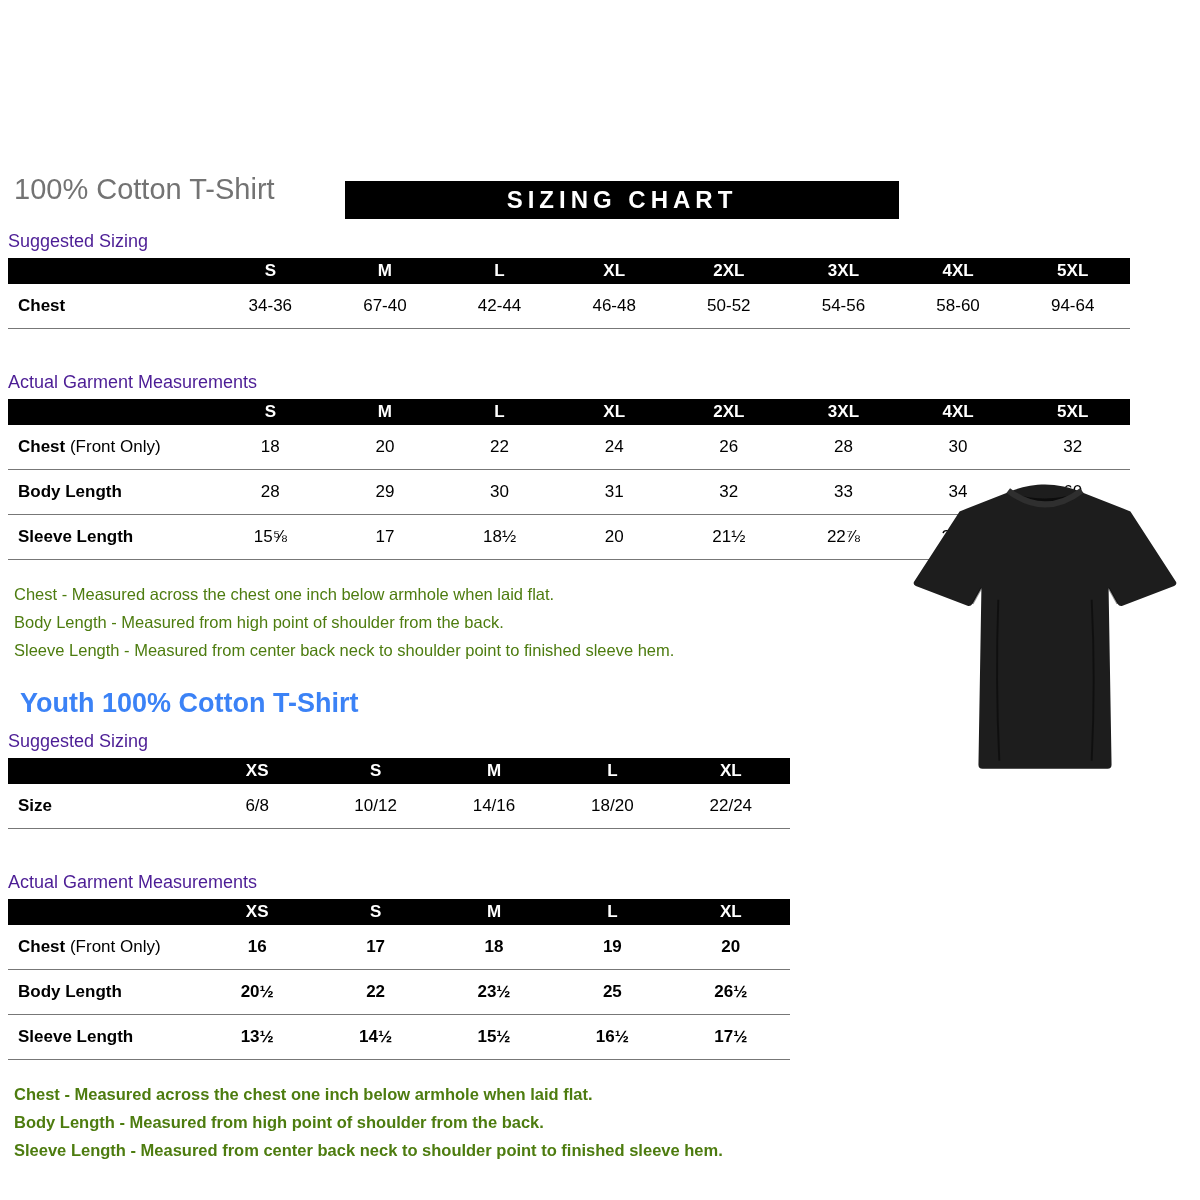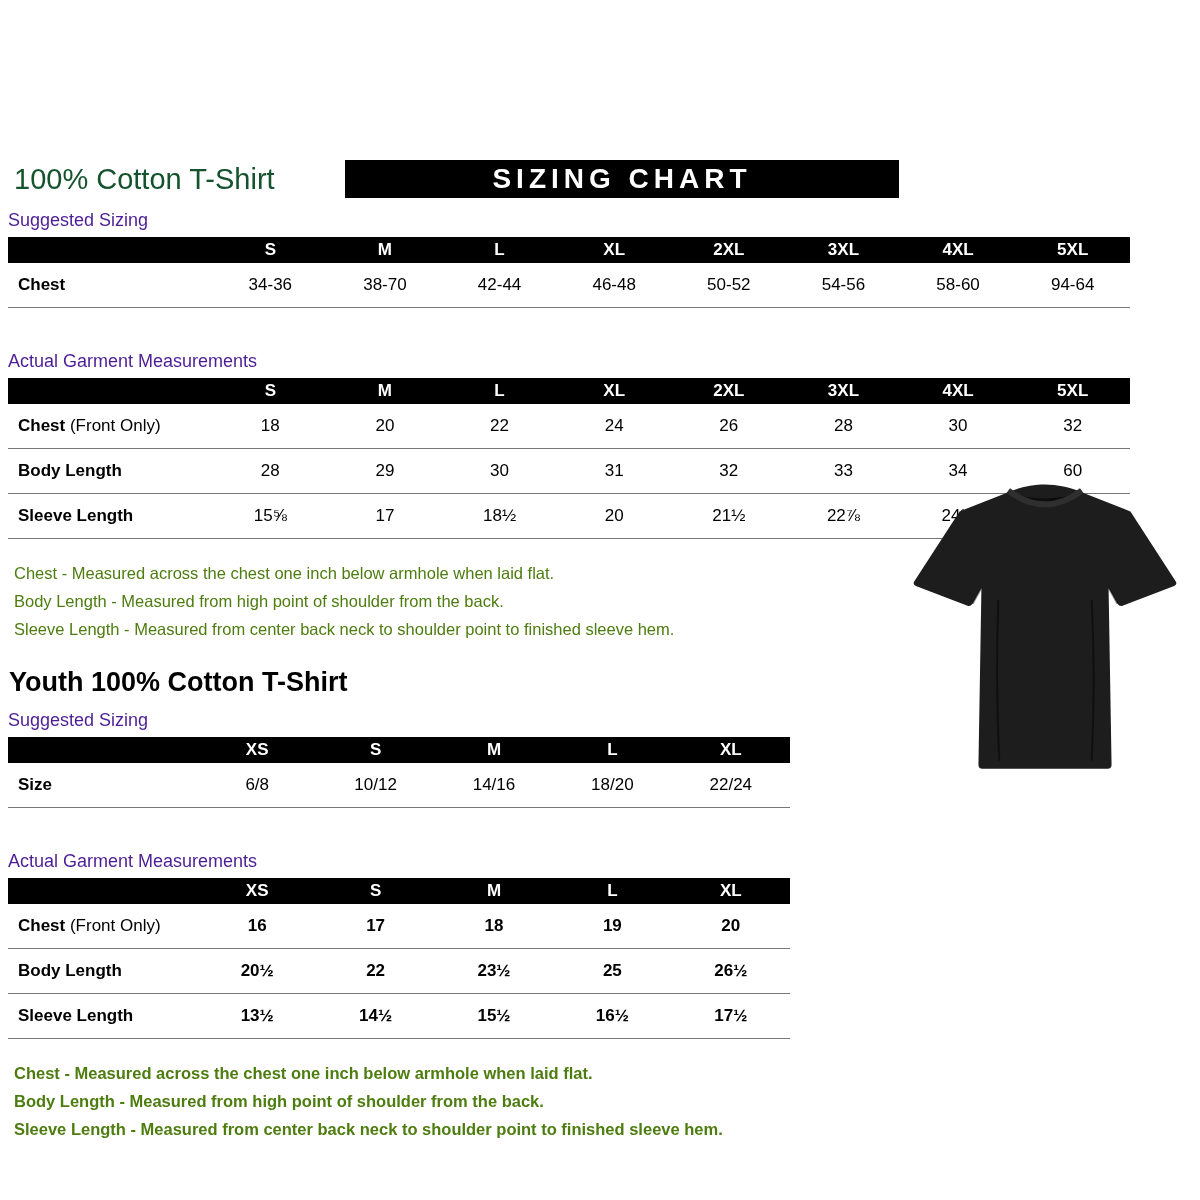--- a/index.html
+++ b/index.html
@@ -8,27 +8,27 @@
     width: 1200px; height: 1200px;
     background: #ffffff;
     font-family: "Liberation Sans", sans-serif;
     color: #000;
     overflow: hidden;
   }
   .page { position: relative; width: 1200px; height: 1200px; }
 
   
   .header-row { display: flex; align-items: center; padding: 160px 0 0 14px; }
-  .title { width: 331px; font-size: 29px; font-weight: 400; color: #14532d; }
+  .title { width: 331px; font-size: 29px; font-weight: 400; color: #737373; }
   .banner {
     width: 554px; height: 38px;
     background: var(--banner-bg, #000);
     color: var(--banner-text, #fff);
     display: flex; align-items: center; justify-content: center;
-    font-size: 28px; font-weight: 700; letter-spacing: 5px;
+    font-size: 24px; font-weight: 700; letter-spacing: 5px; margin-top: 21px;
   }
 
   .caption { margin: 12px 0 6px 8px; font-size: 18px; color: #4c1d95; }
   .caption.gap { margin-top: 43px; }
 
   table.sizes { border-collapse: collapse; table-layout: fixed; margin-left: 8px; }
   table.sizes.adult { width: 1122px; }
   table.sizes.youth { width: 782px; }
   table.sizes th {
     background: var(--table-header-bg, #000);
@@ -41,21 +41,21 @@
     font-size: 17px; height: 29px; text-align: center;
     border-bottom: 1px solid #777; padding: 12px 2px;
   }
   table.sizes td.row-label { text-align: left; padding-left: 10px; font-weight: 400; }
   table.sizes td.row-label b { font-weight: 700; }
   table.sizes.bold-values td.value { font-weight: 700; }
 
   .notes { margin: 20px 0 0 14px; font-size: 16.5px; line-height: 28px; color: #4d7c0f; }
   .notes.bold { font-weight: 700; }
 
-  .youth-title { margin: 24px 0 0 9px; font-size: 27px; font-weight: 700; color: #000000; }
+  .youth-title { margin: 24px 0 0 20px; font-size: 27px; font-weight: 700; color: #3b82f6; }
 
   .tshirt { position: absolute; top: 468px; right: 6px; width: 298px; height: 348px; }
   .tee-body { fill: var(--tshirt, #1d1d1d); }
   .tee-neck { fill: #0c0c0c; }
   .tee-collar { stroke: #2f2f2f; stroke-width: 6; fill: none; }
   .tee-fold { stroke: #000; stroke-opacity: 0.45; stroke-width: 2; fill: none; }
 </style>
 </head>
 <body>
 
@@ -79,21 +79,21 @@
             <th>2XL</th>
             <th>3XL</th>
             <th>4XL</th>
             <th>5XL</th>
           </tr>
         </thead>
         <tbody>
           <tr>
             <td class="row-label"><b>Chest</b></td>
             <td class="value">34-36</td>
-            <td class="value">38-70</td>
+            <td class="value">67-40</td>
             <td class="value">42-44</td>
             <td class="value">46-48</td>
             <td class="value">50-52</td>
             <td class="value">54-56</td>
             <td class="value">58-60</td>
             <td class="value">94-64</td>
           </tr>
         </tbody>
       </table>
 

